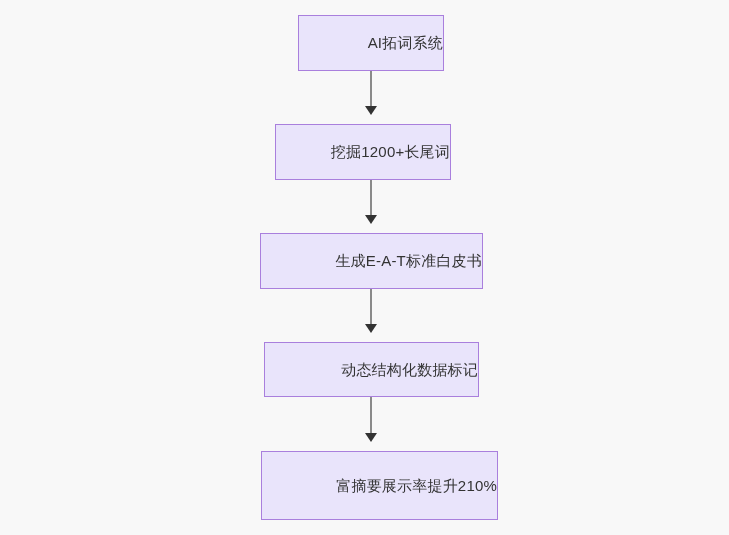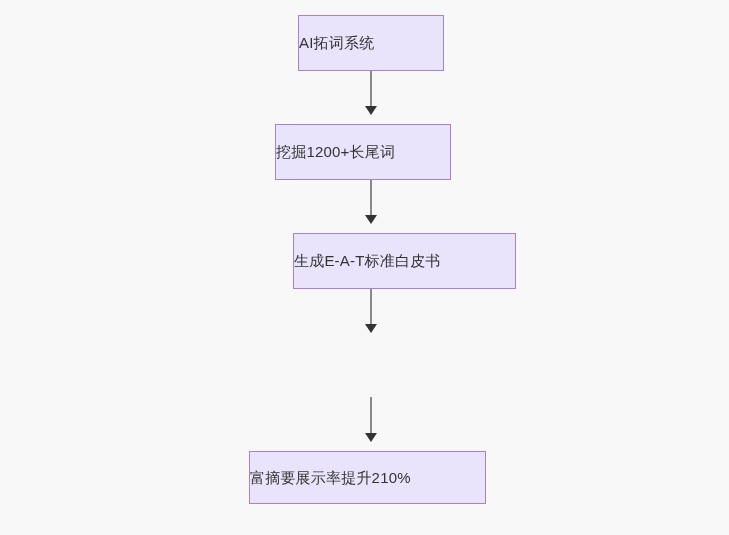--- a/index.html
+++ b/index.html
@@ -23,21 +23,21 @@
   .node {
     position: absolute;
     box-sizing: border-box;
     background: #e9e4fb;
     border: 1px solid #a97fdd;
     color: #333333;
     font-size: 15px;
     line-height: 1.2;
     display: flex;
     align-items: center;
-    justify-content: flex-start;
+    justify-content: flex-end;
     text-align: center;
     letter-spacing: 0.2px;
     white-space: nowrap;
   }
 
   .node-label {
     display: block;
   }
 
   
@@ -75,22 +75,25 @@
   <div class="arrowhead" style="left:365px; top:433px;"></div>
 
   <div class="node" style="left:298px; top:15px; width:146px; height:56px;">
     <span class="node-label">AI拓词系统</span>
   </div>
 
   <div class="node" style="left:275px; top:124px; width:176px; height:56px;">
     <span class="node-label">挖掘1200+长尾词</span>
   </div>
 
-  <div class="node" style="left:260px; top:233px; width:223px; height:56px;margin-left:33px;">
+  <div class="node" style="left:260px; top:233px; width:223px; height:56px;">
     <span class="node-label">生成E-A-T标准白皮书</span>
   </div>
 
+  <div class="node" style="left:264px; top:342px; width:215px; height:55px;">
+    <span class="node-label">动态结构化数据标记</span>
+  </div>
 
-  <div class="node" style="left:249px; top:451px; width:237px; height:53px;">
+  <div class="node" style="left:261px; top:451px; width:237px; height:69px;">
     <span class="node-label">富摘要展示率提升210%</span>
   </div>
 
 </div>
 
 </body></html>

